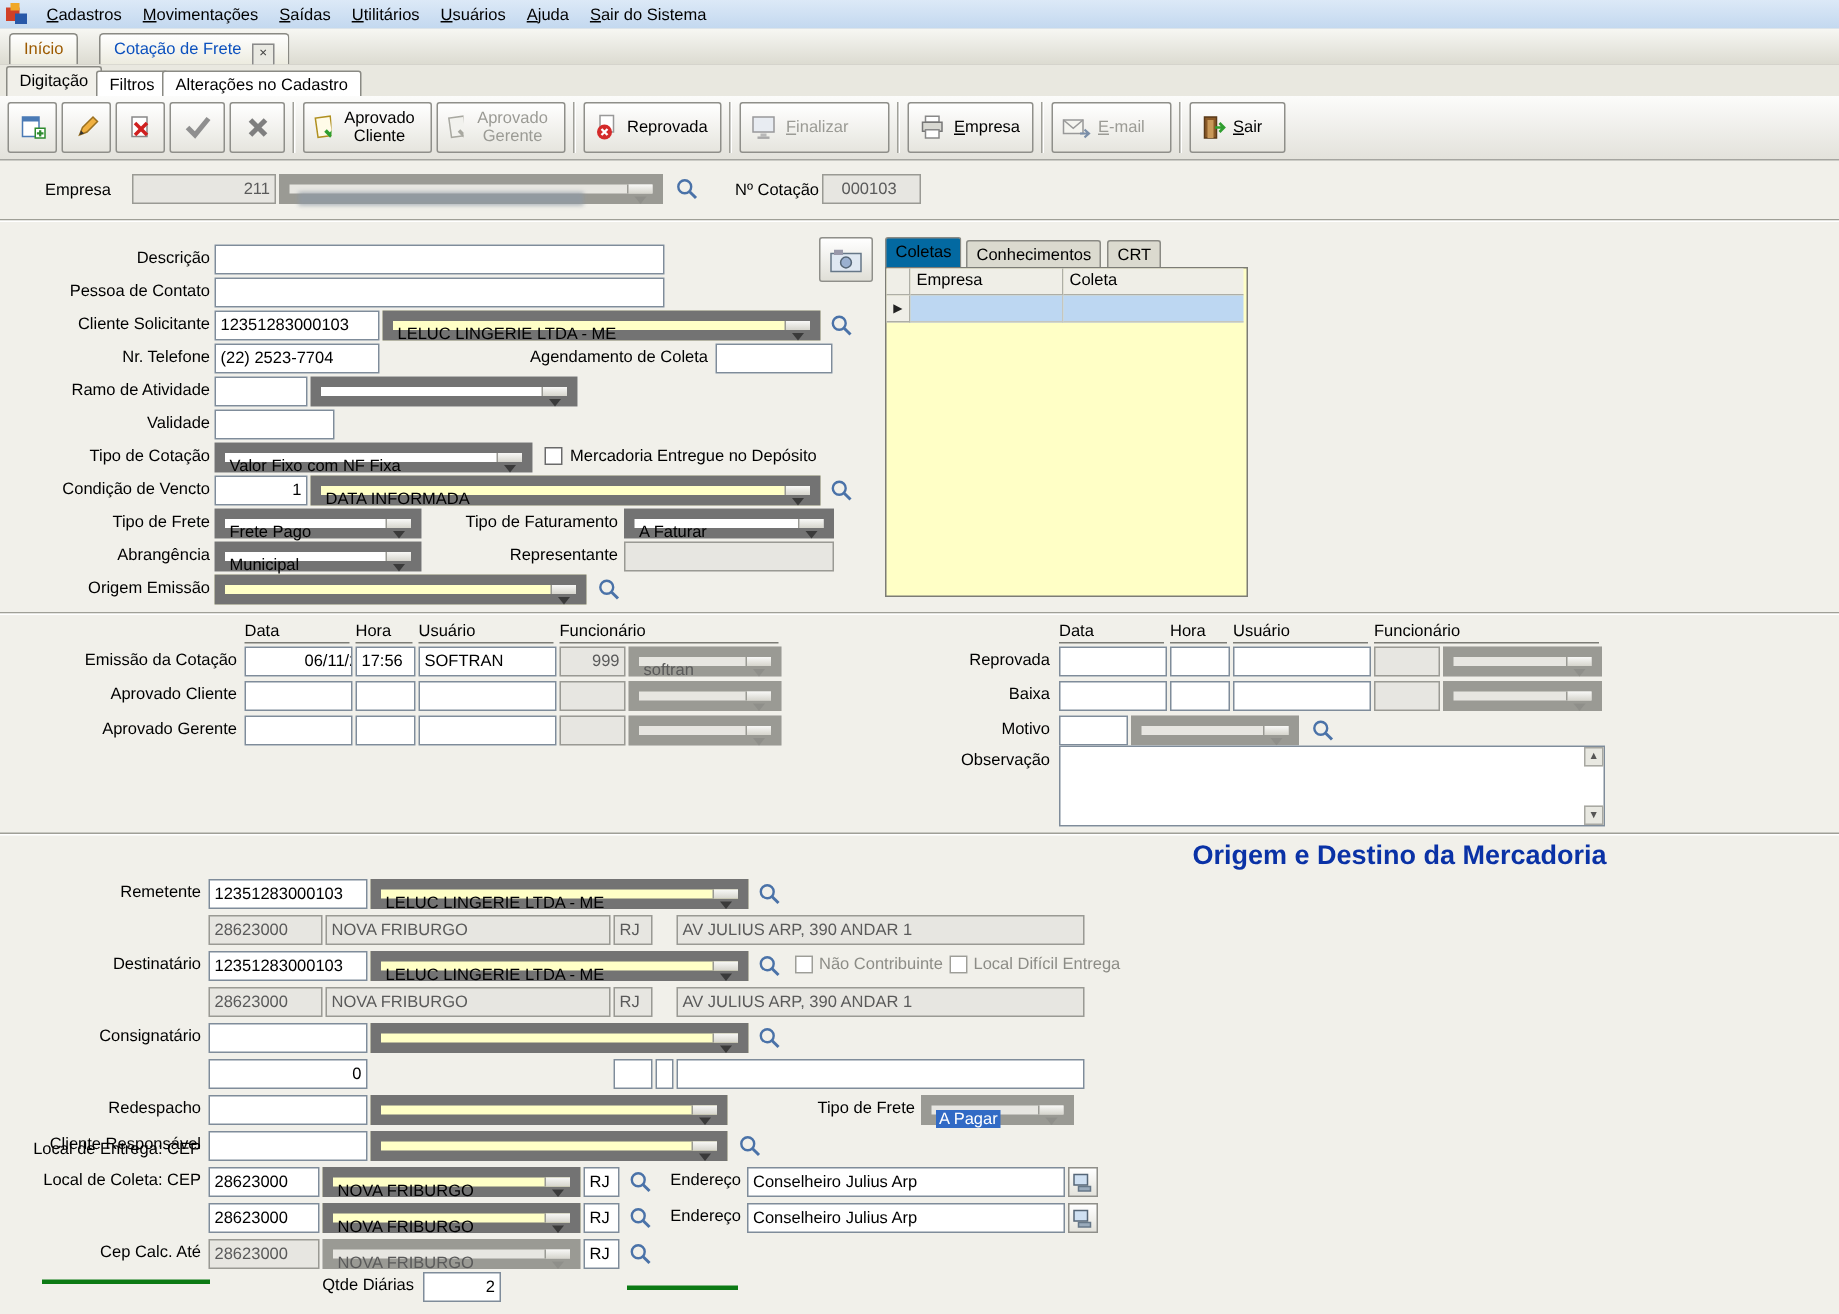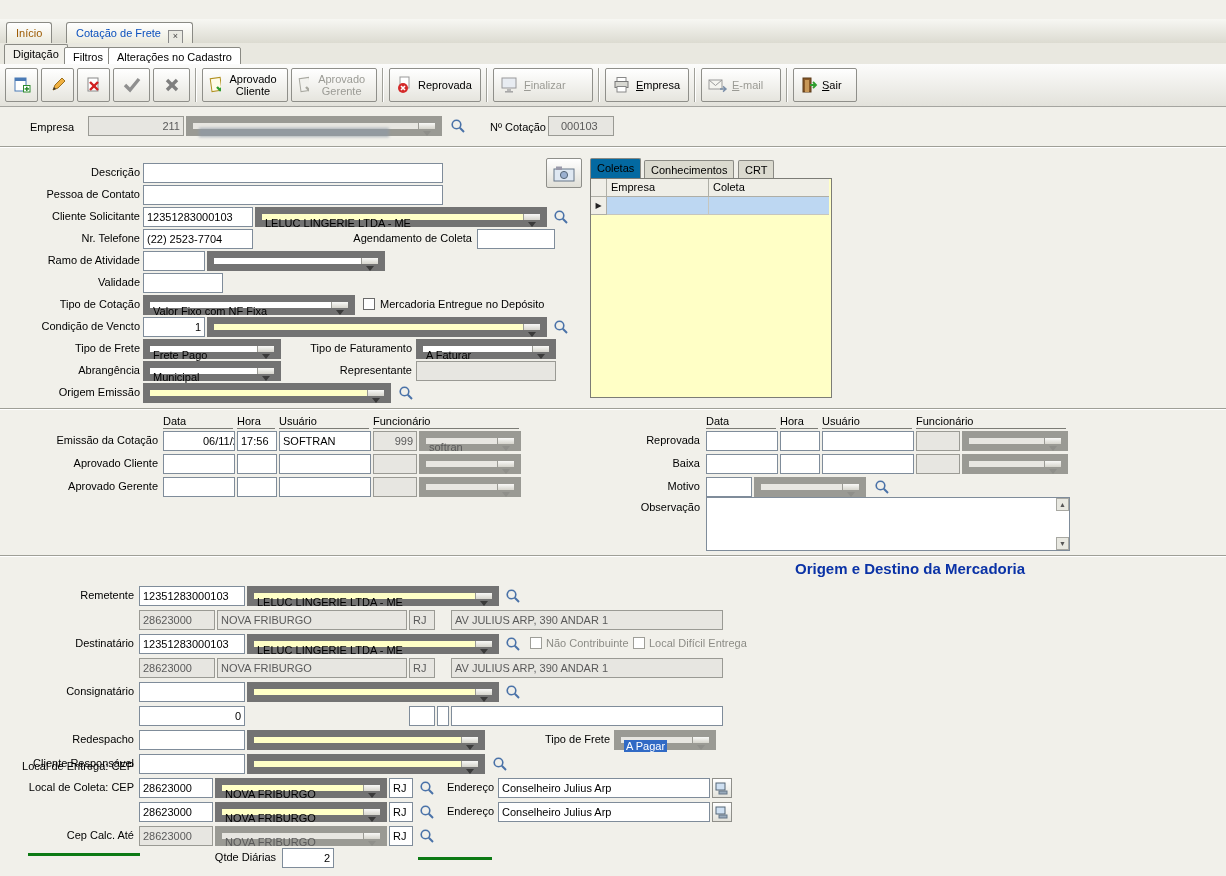--- a/index.html
+++ b/index.html
@@ -48,21 +48,21 @@
   .combo.dis{background:#e7e6e1;color:#5a5a5a;border-color:#9a9a94;}
   .combo.dis .dd::after{border-top-color:#8f8f8a;}
   .combo.yel{background:#ffffc6;}
   .mag{position:absolute;width:16px;height:16px;cursor:pointer;}
   .chk{position:absolute;width:12px;height:12px;box-sizing:border-box;border:1px solid #6a6a6a;background:#fff;}
   .chk.dis{border-color:#9e9e98;background:#ededе7;background:#ededе7;}
   .graylbl{color:#8c8c86;}
   .sep-h{position:absolute;left:0;right:0;height:0;border-top:1px solid #9f9f97;border-bottom:1px solid #ffffff;}
   .grnline{position:absolute;height:3px;background:#0c7a14;}
   .colhdr{position:absolute;border-bottom:1px solid #7c7c76;padding-bottom:1px;white-space:nowrap;}
-  .odtitle{position:absolute;font-weight:bold;font-size:15px;color:#0a32a6;white-space:nowrap;}
+  .odtitle{position:absolute;font-weight:bold;font-size:18px;color:#0a32a6;white-space:nowrap;}
   .hl{background:#316ac5;color:#fff;padding:0 2px;}
   .redact{display:block;height:9px;margin:5px 6px 0;width:190px;background:#8f9aa6;filter:blur(1.5px);opacity:.7;}
   
   .ptab{position:absolute;height:18px;box-sizing:border-box;border:1px solid #8a8a84;border-bottom:none;
         border-radius:2px 2px 0 0;background:#dbdacf;padding:3px 6px 0;white-space:nowrap;}
   .ptab.active{background:#0369a1;height:20px;}
   .grid{position:absolute;left:590px;top:178px;width:240px;height:218px;border:1px solid #7c7c76;background:#ffffc6;}
   .ghead,.grow{display:flex;height:18px;}
   .gh{box-sizing:border-box;border-right:1px solid #aeaea6;border-bottom:1px solid #aeaea6;background:#efeee7;padding:2px 4px 0;}
   .gs{width:16px;box-sizing:border-box;border-right:1px solid #aeaea6;border-bottom:1px solid #aeaea6;background:#efeee7;
@@ -73,20 +73,34 @@
   .smbtn{position:absolute;width:20px;height:20px;box-sizing:border-box;border:1px solid #8f8f8a;
          background:linear-gradient(#ffffff,#e4e3dc);display:flex;align-items:center;justify-content:center;}
   .photobtn{position:absolute;left:546px;top:158px;width:36px;height:30px;box-sizing:border-box;border:1px solid #8f8f8a;
             border-radius:2px;background:linear-gradient(#ffffff,#e0dfd7);display:flex;align-items:center;justify-content:center;}
 </style>
 </head>
 <body>
 
 <div class="win">
 
+  <div class="menubar">
+    <svg class="appicon" width="16" height="15">
+      <rect x="0" y="3" width="9" height="9" fill="#d04028"></rect>
+        <rect x="6" y="7" width="8" height="7" fill="#2858a8"></rect>
+        <rect x="3" y="0" width="6" height="5" fill="#f0a828"></rect>
+    </svg>
+    <span class="mitem">Cadastros</span>
+    <span class="mitem">Movimentações</span>
+    <span class="mitem">Saídas</span>
+    <span class="mitem">Utilitários</span>
+    <span class="mitem">Usuários</span>
+    <span class="mitem">Ajuda</span>
+    <span class="mitem">Sair do Sistema</span>
+  </div>
 
   <div class="tabbar">
     <span class="tab" style="left:6px;color:#9c5a00;">Início</span>
     <span class="tab" style="left:66px;color:#0b50be;"><span>Cotação de Frete</span><span class="closebox">×</span></span>
   </div>
 
   <div class="subtabbar">
     <span class="stab active" style="left:4px;">Digitação</span>
     <span class="stab" style="left:64px;">Filtros</span>
     <span class="stab" style="left:108px;">Alterações no Cadastro</span>
@@ -242,20 +256,21 @@
   <div class="combo" style="left:143px;top:295px;width:212px;">
     <span class="cval">Valor Fixo com NF Fixa</span>
     <span class="dd"></span>
   </div>
   <span class="chk" style="left:363px;top:298px;"></span>
   <span class="lbll" style="left:380px;top:298px;">Mercadoria Entregue no Depósito</span>
 
   <span class="lbl" style="left:5px;top:320px;width:135px;">Condição de Vencto</span>
   <div class="tb r" style="left:143px;top:317px;width:62px;">1</div>
   <div class="combo yel" style="left:207px;top:317px;width:340px;">
+    <span class="cval">DATA INFORMADA</span>
     <span class="dd"></span>
   </div>
   <span class="mag" style="left:553px;top:319px;">
     <svg width="16" height="16">
         <circle cx="6.5" cy="6.5" r="4.3" fill="none" stroke="#4a72a8" stroke-width="1.6"></circle>
         <line x1="9.8" y1="9.8" x2="14" y2="14" stroke="#4a72a8" stroke-width="2"></line>
       </svg>
   </span>
 
   <span class="lbl" style="left:5px;top:342px;width:135px;">Tipo de Frete</span>

